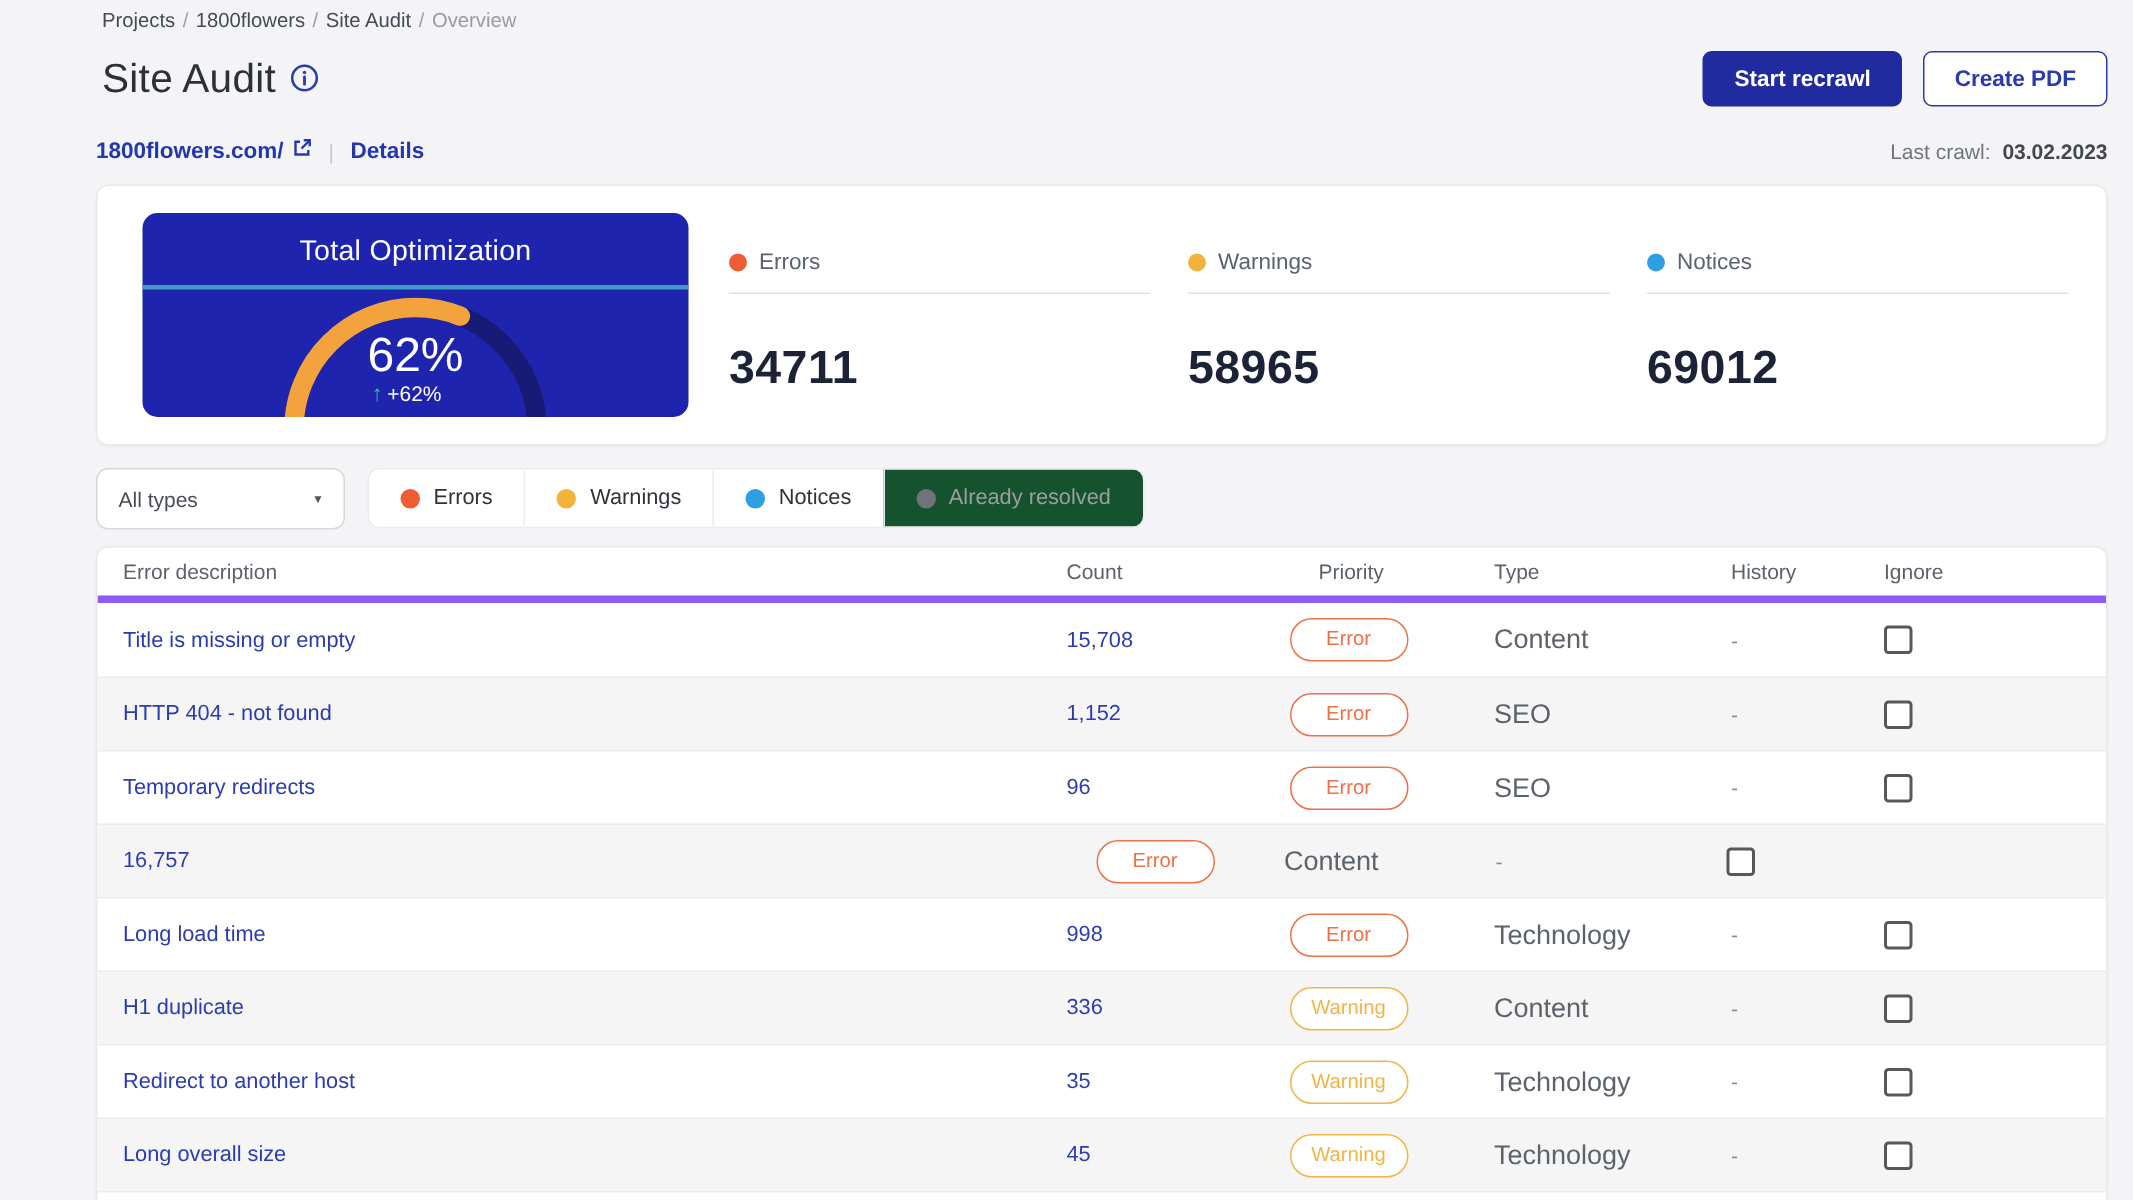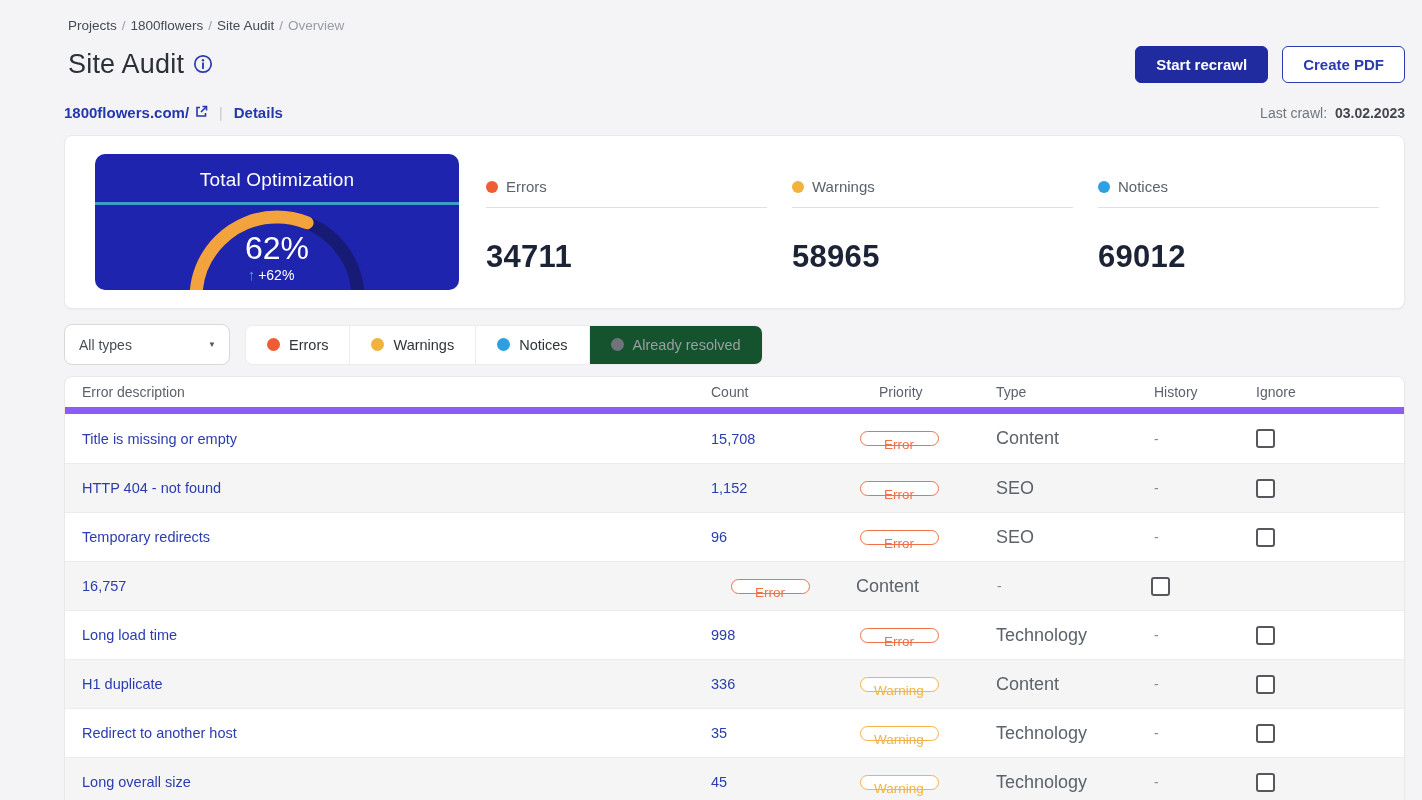--- a/index.html
+++ b/index.html
@@ -6,21 +6,21 @@
   html, body { width: 1422px; height: 800px; overflow: hidden; }
   body {
     background: #f4f4f6;
     font-family: "Liberation Sans", sans-serif;
     position: relative;
     color: #30353c;
   }
   .content { position: absolute; left: 64px; right: 17px; top: 0; }
 
   
-  .breadcrumb { padding-top: 18px; margin-left: 4px; font-size: 13.5px; color: #434b56; }
+  .breadcrumb { padding-top: 6px; margin-left: 4px; font-size: 13.5px; color: #434b56; }
   .breadcrumb a { color: #434b56; text-decoration: none; cursor: pointer; }
   .crumb-sep { color: #9aa0a6; margin: 0 5px; }
   .crumb-current { color: #979ca3; }
 
   
   .title-row { display: flex; align-items: center; margin-top: 11px; margin-left: 4px; height: 40px; }
   .page-title { font-size: 27px; font-weight: 400; color: #2b3039; letter-spacing: .2px; }
   .info-icon { margin-left: 9px; display: inline-flex; cursor: pointer; }
   .title-actions { margin-left: auto; display: flex; gap: 14px; justify-content: center; }
   .btn { height: 37px; border-radius: 6px; font-size: 15px; font-weight: bold;
@@ -50,48 +50,48 @@
   .gauge-change .arrow { color: #2abf9e; font-weight: bold; margin-right: 3px; font-size: 15px; }
 
   .stats { flex: 1; display: flex; padding: 42px 25px 0 27px; gap: 25px; }
   .stat { flex: 1; }
   .stat-label-row { display: flex; align-items: center; gap: 8px; font-size: 15px; color: #5b626c;
                     padding-bottom: 12px; border-bottom: 1px solid #e0e0e3; }
   .dot { width: 12px; height: 12px; border-radius: 50%; flex: none; }
   .stat-value { margin-top: 31px; font-size: 31px; font-weight: bold; color: #1d2336; letter-spacing: .3px; }
 
   
-  .filter-row { margin-top: 15px; display: flex; align-items: center; }
+  .filter-row { margin-top: 15px; display: flex; align-items: flex-start; }
   .type-select { width: 166px; height: 41px; background: #fff; border: 1px solid #d8d8db; border-radius: 8px;
                  display: flex; align-items: center; padding: 0 14px; font-size: 14px; color: #484d55;
                  position: relative; cursor: pointer; }
   .type-select .caret { position: absolute; right: 13px; font-size: 8px; color: #54575b; }
   .tabs { margin-left: 15px; height: 40px; display: flex; background: #fff; border-radius: 8px;
           overflow: hidden; border: 1px solid #ececee; }
   .tab { display: flex; align-items: center; gap: 9px; padding: 0 21px; font-size: 14.5px; color: #2f343a;
          cursor: pointer; border-left: 1px solid #ececee; background: #fff; white-space: nowrap; }
   .tab:first-child { border-left: none; }
   .tab .dot { width: 13px; height: 13px; }
   .tab-inactive { background: #14532d; color: #9b9ea3; }
 
   
   .table-card { margin-top: 11px; border-radius: 8px 8px 0 0; overflow: hidden; min-height: 480px; }
   .tgrid { display: grid; grid-template-columns: 1fr 118px 140px 157px 105px 156px; align-items: center;
            padding: 0 17px; }
-  .thead { height: 37px; border-bottom: 7px solid #8b5cf6; font-size: 14px; color: #5c626b; }
+  .thead { height: 37px; border-bottom: 5px solid #8b5cf6; font-size: 14px; color: #5c626b; }
   .th-priority { text-align: left; padding-left: 50px; }
   .th-type { padding-left: 27px; }
   .th-history { padding-left: 28px; }
   .th-ignore { padding-left: 25px; }
   .trow { height: 49px; }
   .trow:nth-child(even) { background: #f5f5f6; }
   .trow + .trow { border-top: 1px solid #ececee; }
   .cell-desc a, .cell-count a { color: #2b3cae; text-decoration: none; font-size: 14.5px; cursor: pointer; }
   .cell-priority { display: flex; justify-content: center; }
-  .badge { width: 79px; height: 15px; line-height: 26px; text-align: center; border-radius: 15px;
+  .badge { width: 79px; height: 29px; line-height: 26px; text-align: center; border-radius: 15px;
            background: #fff; font-size: 13.5px; display: inline-block; }
   .badge-error { border: 1.5px solid #ee7148; color: #ee7148; }
   .badge-warning { border: 1.5px solid #f0b449; color: #f0b449; }
   .cell-type { padding-left: 27px; font-size: 18px; color: #5d636b; }
   .cell-history { padding-left: 28px; font-size: 14px; color: #868b91; }
   .cell-ignore { padding-left: 25px; }
   .cell-ignore input[type="checkbox"] { appearance: none; -webkit-appearance: none; width: 19px; height: 19px;
            border: 2px solid #55585c; border-radius: 3px; background: #fff; cursor: pointer; display: block; }
 </style>
 </head>

